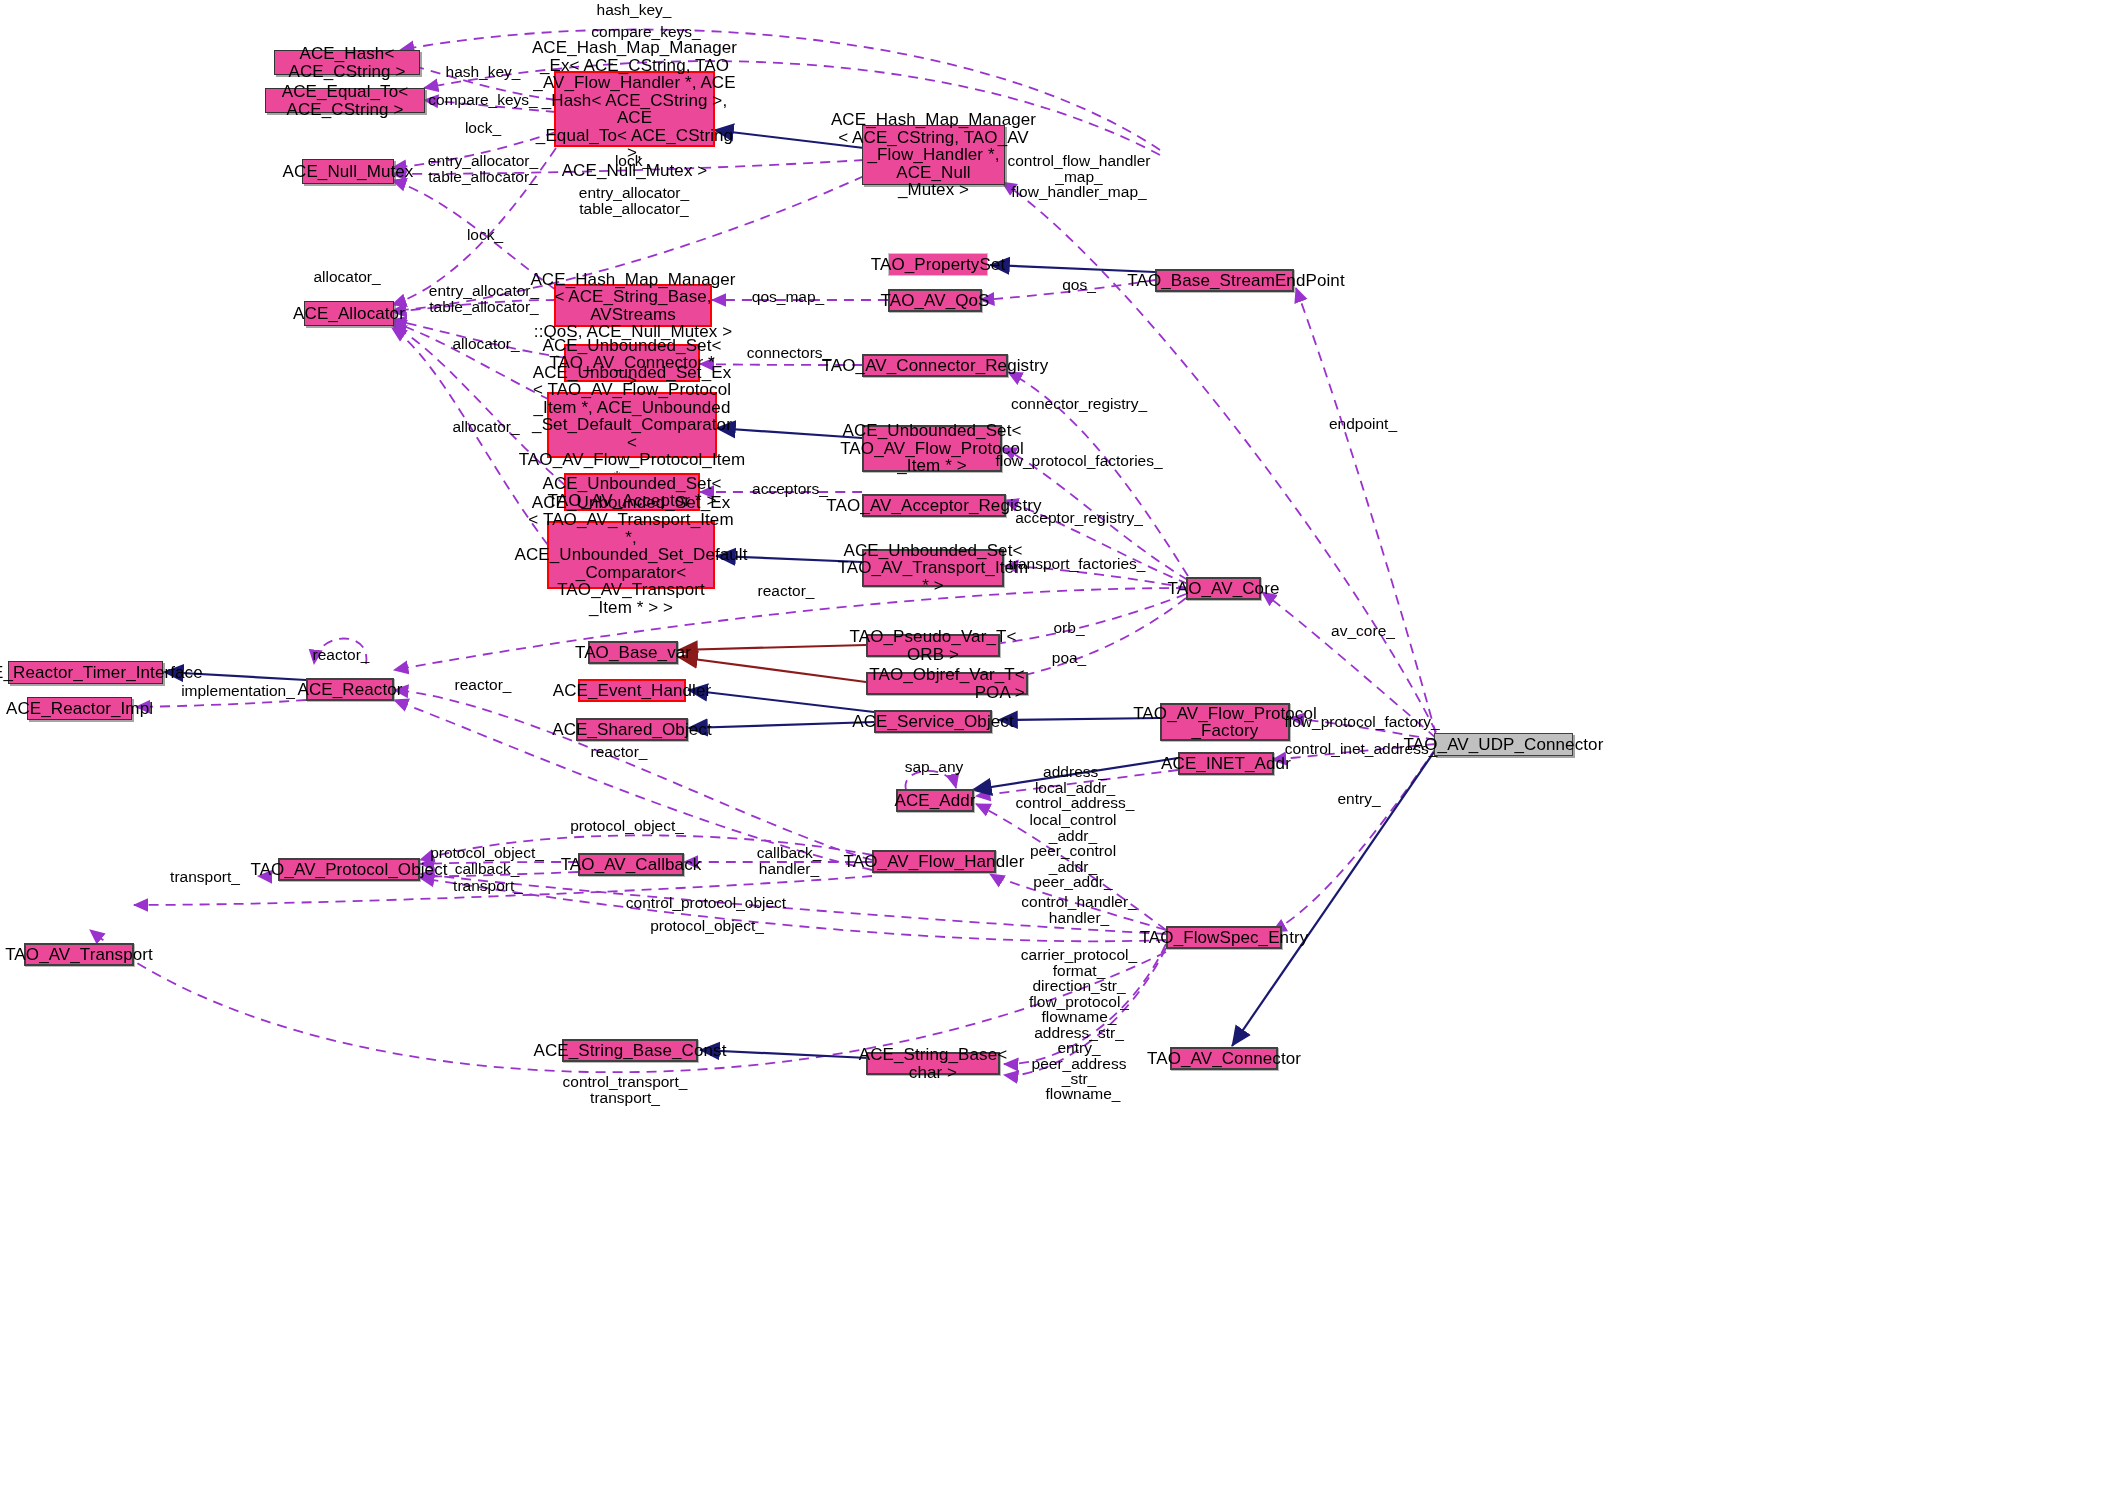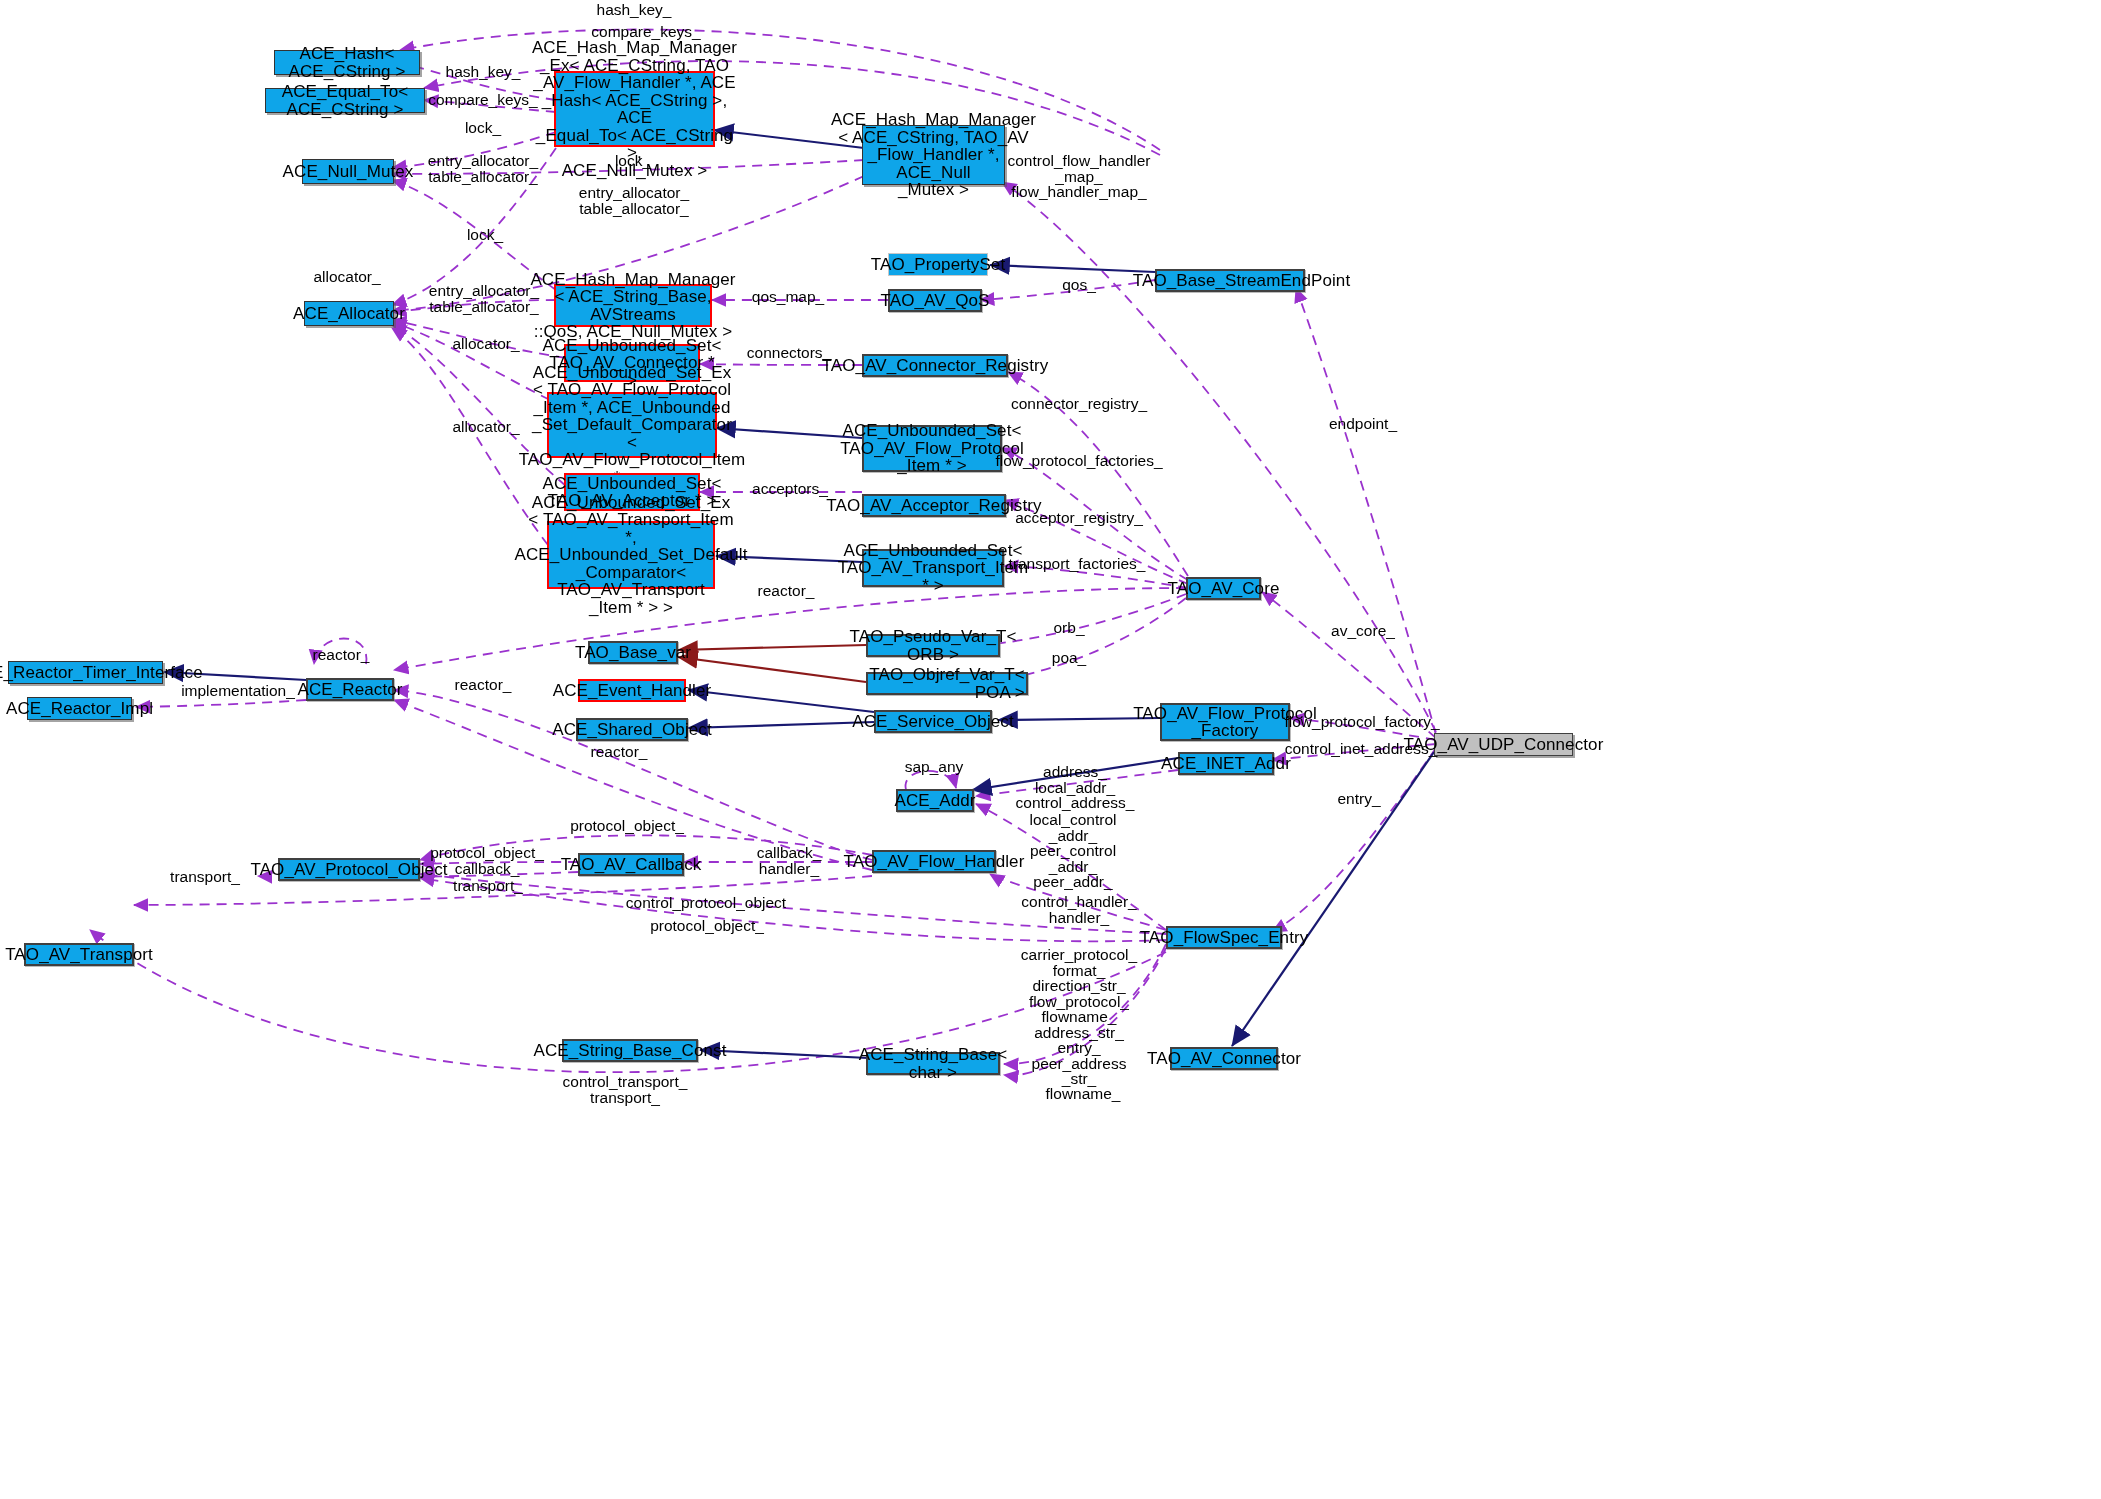--- a/index.html
+++ b/index.html
@@ -7,21 +7,21 @@
     position:relative;
     width:2101px;height:1499px;
     background:#ffffff;
     font-family:"Liberation Sans", sans-serif;
     overflow:hidden;
   }
   svg#edges{position:absolute;left:0;top:0;width:2101px;height:1499px;pointer-events:none;}
   .node{
     position:absolute;
     box-sizing:border-box;
-    background:#0ea5e9;
+    background:#ec4899;
     border:1px solid #333333;
     box-shadow:2px 2px 0 0 rgba(90,90,90,0.55);
     display:flex;align-items:center;justify-content:center;
     text-align:center;
     color:#000000;
     font-size:17px;
     line-height:17.5px;
     white-space:pre-line;
     padding:2px 5px;
     letter-spacing:0.1px;
@@ -209,21 +209,21 @@
   <div class="node red" style="left:564px;top:473px;width:136px;height:38px;">ACE_Unbounded_Set&lt;
 TAO_AV_Acceptor * &gt;</div>
   <div class="node red" style="left:547px;top:521px;width:168px;height:68px;">ACE_Unbounded_Set_Ex
 &lt; TAO_AV_Transport_Item
 *, ACE_Unbounded_Set_Default
 _Comparator&lt; TAO_AV_Transport
 _Item * &gt; &gt;</div>
 
   <div class="node light" style="left:888px;top:253px;width:100px;height:23px;">TAO_PropertySet</div>
   <div class="node dark" style="left:888px;top:289px;width:94px;height:23px;">TAO_AV_QoS</div>
-  <div class="node dark" style="left:1155px;top:269px;width:150px;height:23px;padding-left:28px;">TAO_Base_StreamEndPoint</div>
+  <div class="node dark" style="left:1155px;top:269px;width:139px;height:23px;padding-left:28px;">TAO_Base_StreamEndPoint</div>
 
   <div class="node dark" style="left:862px;top:354px;width:146px;height:23px;">TAO_AV_Connector_Registry</div>
   <div class="node dark" style="left:862px;top:425px;width:140px;height:47px;">ACE_Unbounded_Set&lt;
 TAO_AV_Flow_Protocol
 _Item * &gt;</div>
   <div class="node dark" style="left:862px;top:494px;width:144px;height:23px;">TAO_AV_Acceptor_Registry</div>
   <div class="node dark" style="left:862px;top:549px;width:142px;height:38px;">ACE_Unbounded_Set&lt;
 TAO_AV_Transport_Item * &gt;</div>
   <div class="node dark" style="left:1186px;top:577px;width:75px;height:23px;">TAO_AV_Core</div>
 

